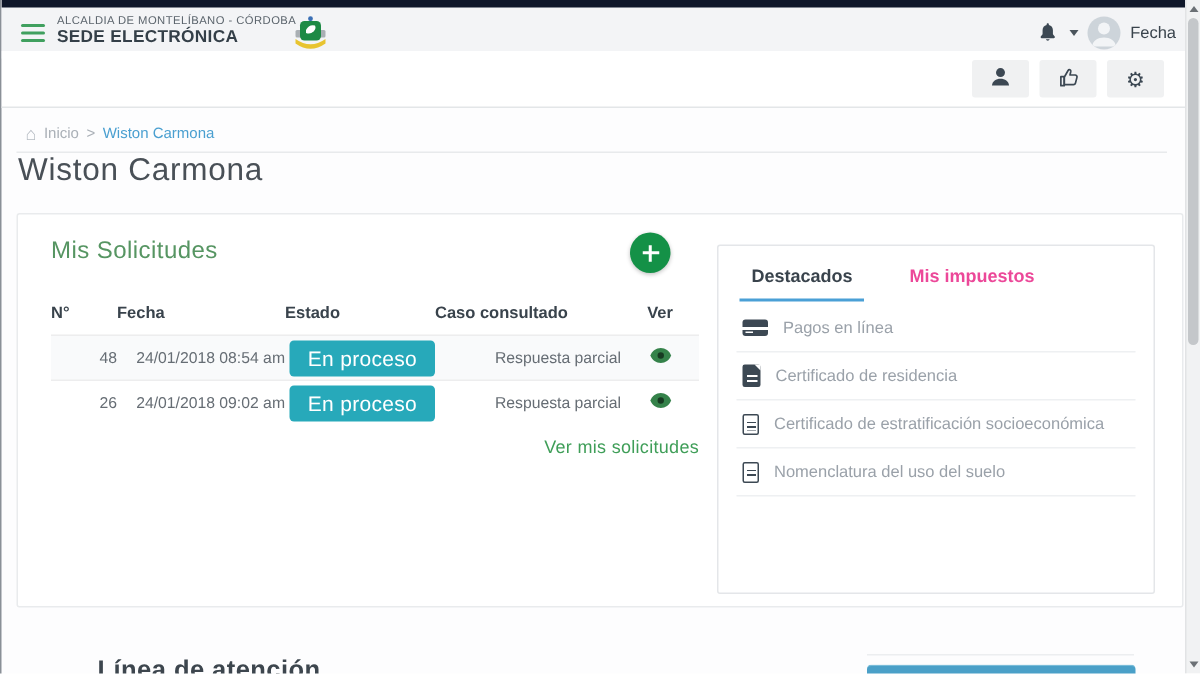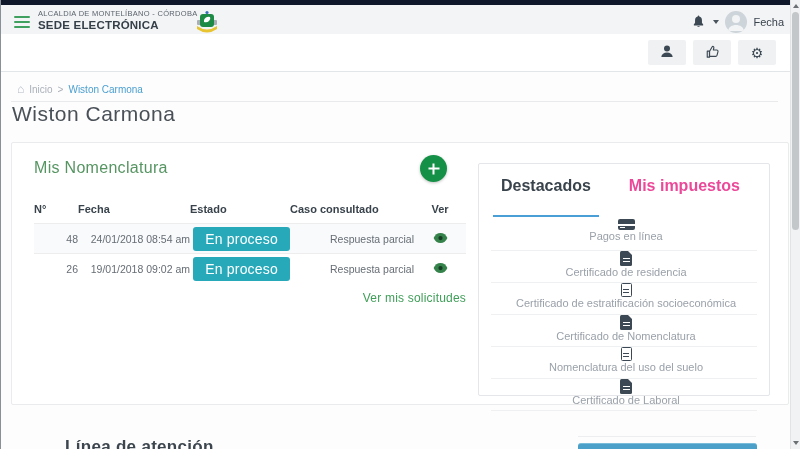--- a/index.html
+++ b/index.html
@@ -48,25 +48,25 @@
   .t-head{height:28px;font-size:11px;font-weight:bold;color:#39434c;}
   .t-body .t-row{height:29px;font-size:10.5px;color:#666d74;text-align:right;}
   .t-body .t-row:first-child{background:#f9fafb;border-top:1px solid #ededee;border-bottom:1px solid #ededee;}
   .col-ver{text-align:center;}
   .badge{display:inline-block;background:#27a9ba;color:#fff;font-size:14px;padding:4px 12px;border-radius:3px;letter-spacing:.2px;}
   .eye-btn{background:none;border:none;padding:0;cursor:pointer;line-height:0;}
   .see-all{position:absolute;left:22px;top:148px;width:432px;text-align:right;font-size:12px;color:#3f9e58;cursor:pointer;letter-spacing:.2px;}
   
   .panel{position:absolute;left:466px;top:20px;width:292px;height:233px;border:1px solid #e4e6e9;border-radius:2px;box-sizing:border-box;background:#fff;}
   .tabs{display:flex;gap:22px;padding:11px 0 0 14px;}
-  .tab{font-size:16px;font-weight:bold;color:#39434c;padding:2px 8px 20px 8px;cursor:pointer;}
+  .tab{font-size:12px;font-weight:bold;color:#39434c;padding:2px 8px 8px 8px;cursor:pointer;}
   .tab.active{border-bottom:2px solid #4aa0d6;}
   .tab.inactive{color:#ec4899;}
   .panel-list{margin-top:2px;}
-  .p-item{display:flex;align-items:center;height:32px;margin:0 12px;border-bottom:1px solid #eef0f2;cursor:pointer;padding-left:4px;box-sizing:border-box;flex-direction:column;}
+  .p-item{display:flex;align-items:center;gap:10px;height:32px;margin:0 12px;border-bottom:1px solid #eef0f2;cursor:pointer;padding-left:4px;box-sizing:border-box;}
   .p-label{font-size:11px;color:#9aa1a9;}
   
   .ic-card{width:17px;height:11px;border-radius:2px;position:relative;flex:0 0 auto;
     background:linear-gradient(#3c4853 0 45%,#ffffff 45% 62%,#3c4853 62% 100%);}
   .ic-card::after{content:"";position:absolute;left:2px;bottom:2px;width:5px;height:1.5px;background:#fff;}
   .ic-doc-f{width:12px;height:15px;background:#3c4853;border-radius:1.5px;position:relative;flex:0 0 auto;}
   .ic-doc-f::before{content:"";position:absolute;top:0;right:0;border-top:4px solid #fff;border-left:4px solid transparent;}
   .ic-doc-f::after{content:"";position:absolute;left:2.5px;right:2.5px;top:6.5px;height:6px;
     background:repeating-linear-gradient(#fff 0 1.2px,transparent 1.2px 3.2px);}
   .ic-doc-o{width:11px;height:14px;background:#fff;border:1.5px solid #3c4853;border-radius:1.5px;position:relative;flex:0 0 auto;box-sizing:border-box;}
@@ -152,21 +152,21 @@
   <span class="home-glyph">⌂</span>
   <span class="bc-home">Inicio</span>
   <span class="bc-sep">&gt;</span>
   <span class="bc-current">Wiston Carmona</span>
 </div>
 <div class="bc-divider"></div>
 <div class="page-title">Wiston Carmona</div>
 
 <div class="card">
 
-  <div class="sol-title">Mis Nomenclatura</div>
+  <div class="sol-title">Mis Solicitudes</div>
   <button class="add-btn">
     <span class="plus-icon"></span>
   </button>
 
   <div class="sol-table">
     <div class="t-row t-head">
       <span>N°</span>
       <span>Fecha</span>
       <span>Estado</span>
       <span>Caso consultado</span>
@@ -185,21 +185,21 @@
             <path d="M12 0C7 0 2.9 3 1 8c1.9 5 6 8 11 8s9.1-3 11-8C21.1 3 17 0 12 0z" fill="#35824a"></path>
             <circle cx="12" cy="8" r="3.4" fill="#173a22"></circle>
           </svg>
         </span>
       </button>
     </span>
   </div>
 
   <div class="t-row">
     <span>26</span>
-    <span>19/01/2018 09:02 am</span>
+    <span>24/01/2018 09:02 am</span>
     <span><span class="badge">En proceso</span></span>
     <span>Respuesta parcial</span>
     <span class="col-ver">
       <button class="eye-btn">
         <span>
           <svg width="15" height="10" viewBox="0 0 24 16">
             <path d="M12 0C7 0 2.9 3 1 8c1.9 5 6 8 11 8s9.1-3 11-8C21.1 3 17 0 12 0z" fill="#35824a"></path>
             <circle cx="12" cy="8" r="3.4" fill="#173a22"></circle>
           </svg>
         </span>
@@ -229,39 +229,27 @@
 
     <span class="p-label">Certificado de residencia</span>
   </div>
 
   <div class="p-item">
 
     <span class="ic-doc-o"></span>
     <span class="p-label">Certificado de estratificación socioeconómica</span>
   </div>
 
-  <div class="p-item">
-
-    <span class="ic-doc-f"></span>
-
-    <span class="p-label">Certificado de Nomenclatura</span>
-  </div>
 
   <div class="p-item">
 
     <span class="ic-doc-o"></span>
     <span class="p-label">Nomenclatura del uso del suelo</span>
   </div>
 
-  <div class="p-item">
-
-    <span class="ic-doc-f"></span>
-
-    <span class="p-label">Certificado de Laboral</span>
-  </div>
 </div>
   </div>
 </div>
 
 <div class="footer-heading">Línea de atención</div>
 <div class="footer-line"></div>
 <button class="footer-btn"></button>
 
 <div class="scrollbar">
   <span class="sb-up">

